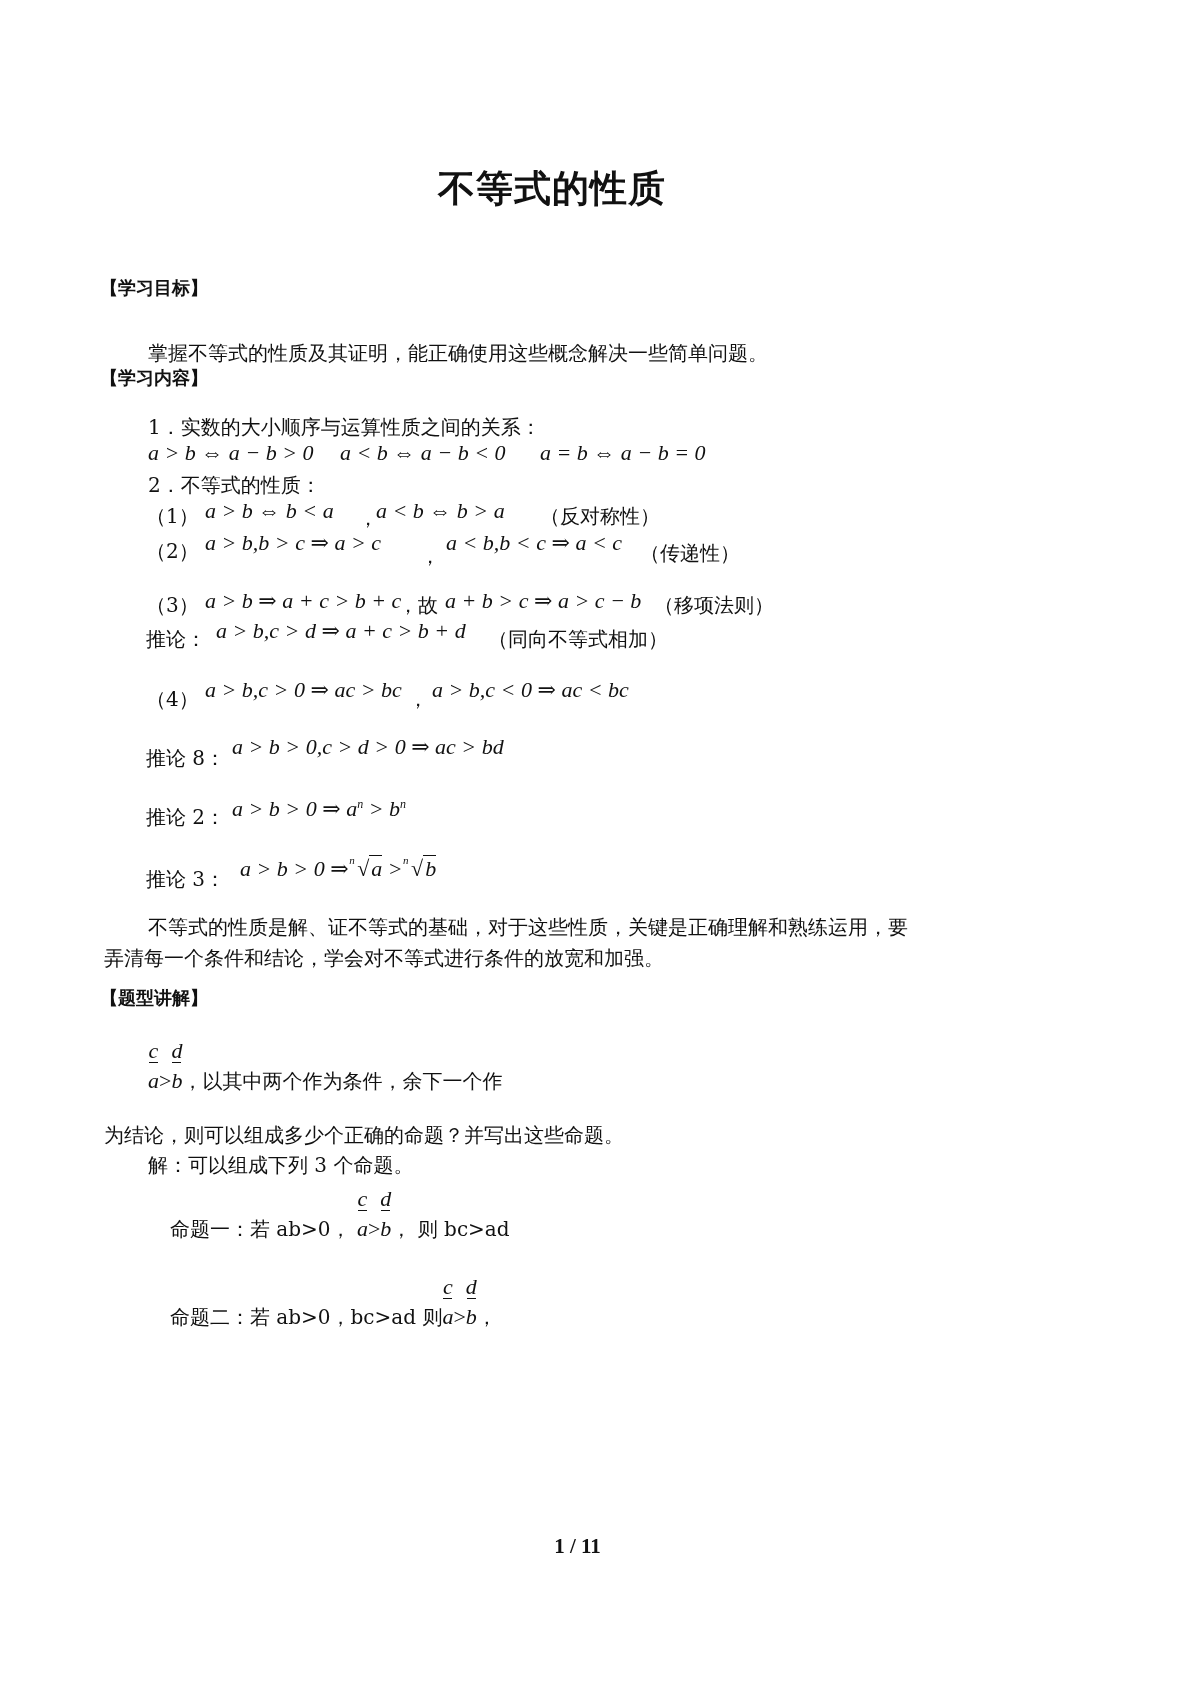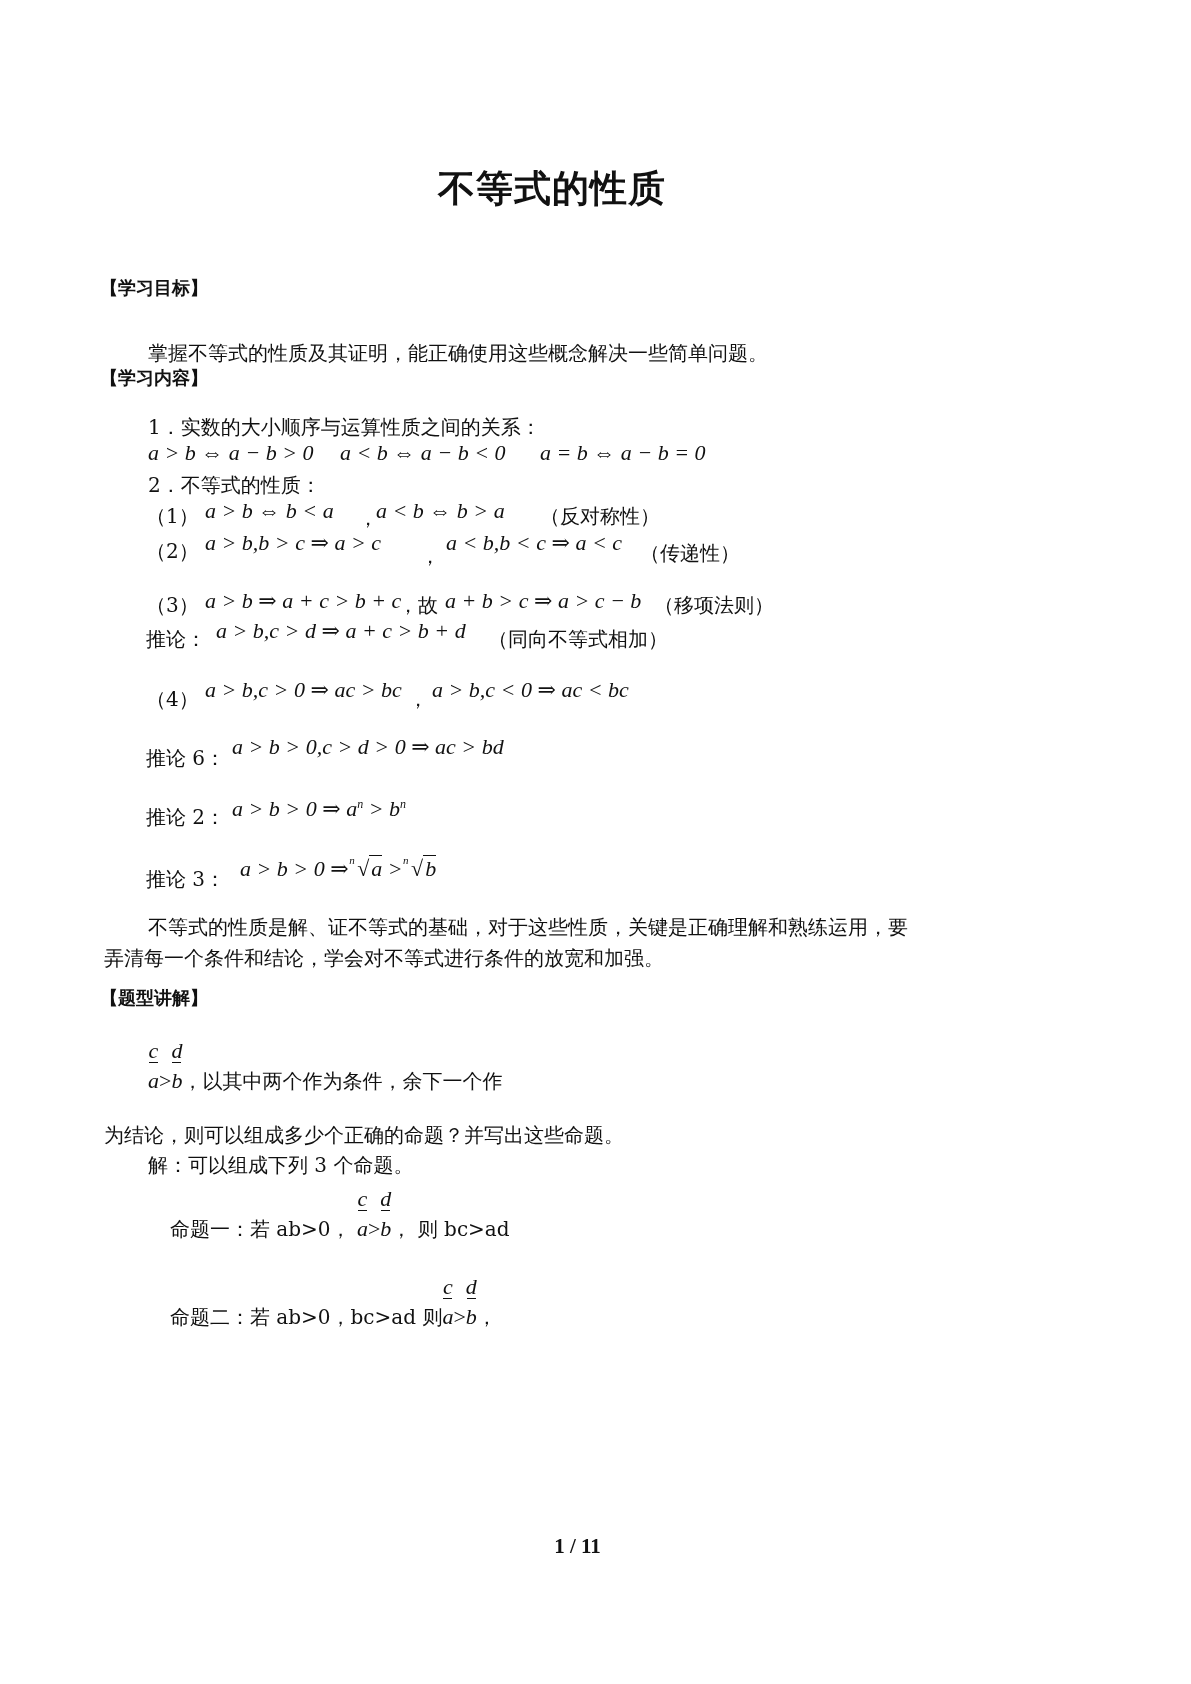--- a/index.html
+++ b/index.html
@@ -75,21 +75,21 @@
 
 <div class="abs txt" style="left:146px; top:626px;">推论：</div>
 <div class="abs math" style="left:216px; top:618px;">a &gt; b,c &gt; d ⇒ a + c &gt; b + d</div>
 <div class="abs txt" style="left:488px; top:626px;">（同向不等式相加）</div>
 
 <div class="abs txt" style="left:146px; top:686px;">（4）</div>
 <div class="abs math" style="left:205px; top:677px;">a &gt; b,c &gt; 0 ⇒ ac &gt; bc</div>
 <div class="abs txt" style="left:408px; top:686px;">，</div>
 <div class="abs math" style="left:432px; top:677px;">a &gt; b,c &lt; 0 ⇒ ac &lt; bc</div>
 
-<div class="abs txt" style="left:146px; top:745px;">推论 6：</div>
+<div class="abs txt" style="left:146px; top:745px;">推论 8：</div>
 <div class="abs math" style="left:232px; top:734px;">a &gt; b &gt; 0,c &gt; d &gt; 0 ⇒ ac &gt; bd</div>
 
 <div class="abs txt" style="left:146px; top:804px;">推论 2：</div>
 <div class="abs math" style="left:232px; top:796px;">
   <span>a &gt; b &gt; 0 ⇒ a</span><sup>n</sup><span> &gt; b</span><sup>n</sup>
 </div>
 
 <div class="abs txt" style="left:146px; top:866px;">推论 3：</div>
 <div class="abs math" style="left:240px; top:856px;">
   <span>a &gt; b &gt; 0 ⇒ </span><span class="root"><span class="idx">n</span><span class="up">√</span><span class="bd">a</span></span><span> &gt; </span><span class="root"><span class="idx">n</span><span class="up">√</span><span class="bd">b</span></span>

